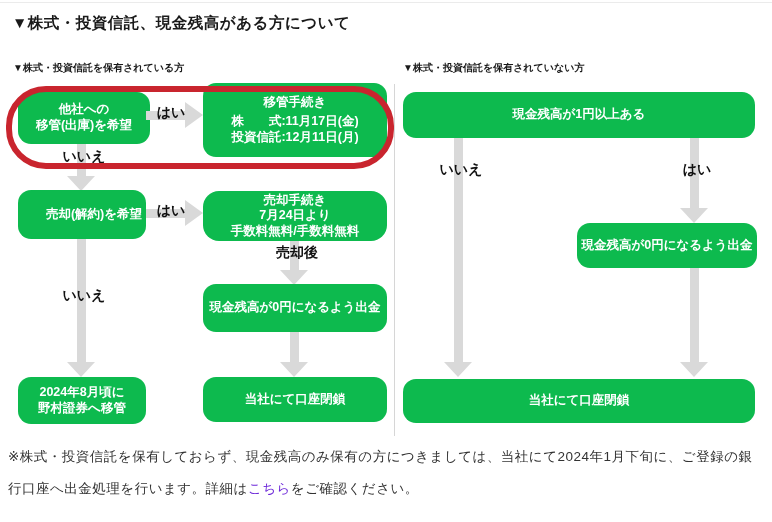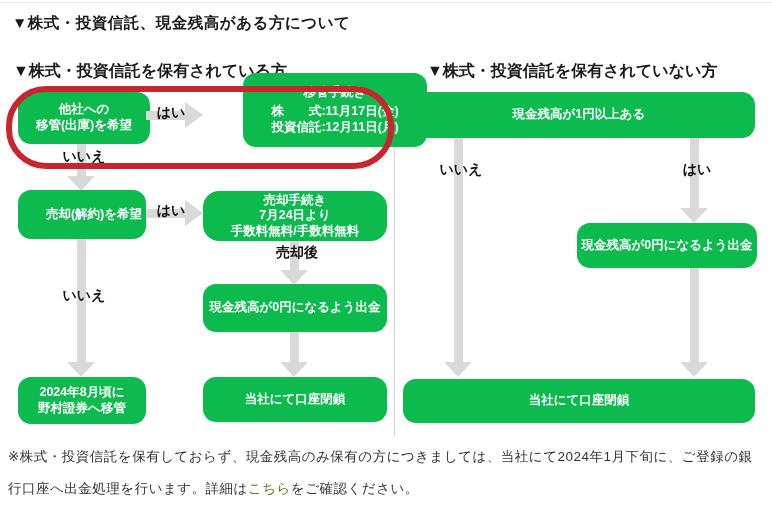--- a/index.html
+++ b/index.html
@@ -7,23 +7,23 @@
   body {
     font-family:"Liberation Sans","DejaVu Sans",sans-serif;
     width:772px; height:522px; position:relative; overflow:hidden;
     color:#111;
   }
   .top-rule { position:absolute; left:0; top:2px; width:772px; height:1px; background:#ebebeb; }
   .page-title {
     position:absolute; left:12px; top:13px; font-size:15.5px; font-weight:bold; color:#1a1a1a;
     letter-spacing:0.5px;
   }
-  .sec-header { position:absolute; font-size:16px; font-weight:bold; color:#1a1a1a; }
+  .sec-header { position:absolute; font-size:10px; font-weight:bold; color:#1a1a1a; }
   .sec-header.left  { left:13px;  top:61px; }
-  .sec-header.right { left:403px; top:61px;margin-left:24px; }
+  .sec-header.right { left:403px; top:61px; }
 
   .divider { position:absolute; left:394px; top:84px; width:1px; height:352px; background:#d6d6d6; }
 
   .node {
     position:absolute; background:#0dba4e; border-radius:13px;
     display:flex; flex-direction:column; align-items:center; justify-content:center;
     color:#fff; font-weight:bold; font-size:12.5px; line-height:1.25; text-align:center;
   }
   .node .gap { margin-bottom:4px; }
   .node span { display:block; white-space:nowrap; }
@@ -43,21 +43,21 @@
 
   .branch-label {
     position:absolute; font-size:14px; font-weight:bold; color:#111; text-align:center;
     z-index:3; white-space:nowrap;padding-left:6px;
   }
 
   .note {
     position:absolute; left:8px; top:441px; width:758px;
     font-size:13.5px; line-height:32px; color:#333; letter-spacing:0.5px;
   }
-  .note a { color:#4d7c0f; text-decoration:none; cursor:pointer; }
+  .note a { color:#6d28d9; text-decoration:none; cursor:pointer; }
 </style>
 </head>
 <body>
 
 <div class="top-rule"></div>
 
 <h1 class="page-title">▼株式・投資信託、現金残高がある方について</h1>
 
 <div class="sec-header left">▼株式・投資信託を保有されている方</div>
 <div class="sec-header right">▼株式・投資信託を保有されていない方</div>
@@ -68,21 +68,21 @@
 
 <div class="node" style="left:18px;top:92px;width:132px;height:52px;">
   <span>他社への</span>
   <span>移管(出庫)を希望</span>
 </div>
 
 <div class="vline" style="left:146px;top:111px;width:41px;height:9px;"></div>
 <div class="hhead" style="left:185px;top:102px;"></div>
 <div class="branch-label" style="left:147px;top:104px;width:42px;">はい</div>
 
-<div class="node" style="left:203px;top:73px;width:184px;height:74px;margin-left:40px;">
+<div class="node" style="left:203px;top:83px;width:184px;height:74px;">
   <span class="gap">移管手続き</span>
   <span>株　　式:11月17日(金)</span>
   <span>投資信託:12月11日(月)</span>
 </div>
 
 <div class="vline" style="left:77px;top:144px;width:9px;height:33px;"></div>
 <div class="vhead" style="left:67px;top:176px;"></div>
 <div class="branch-label" style="left:52px;top:148px;width:58px;">いいえ</div>
 
 <div class="node" style="left:18px;top:190px;width:128px;height:49px;padding-left:24px;">

